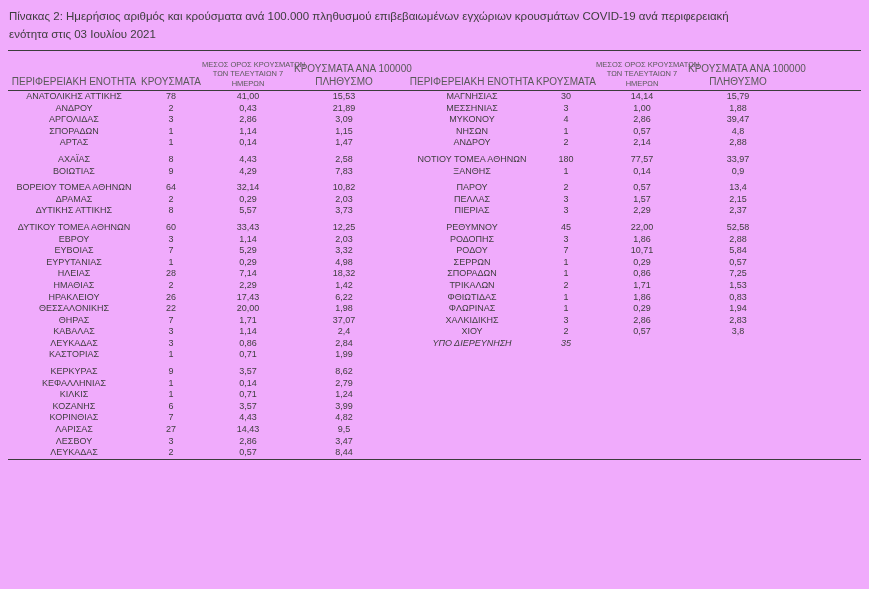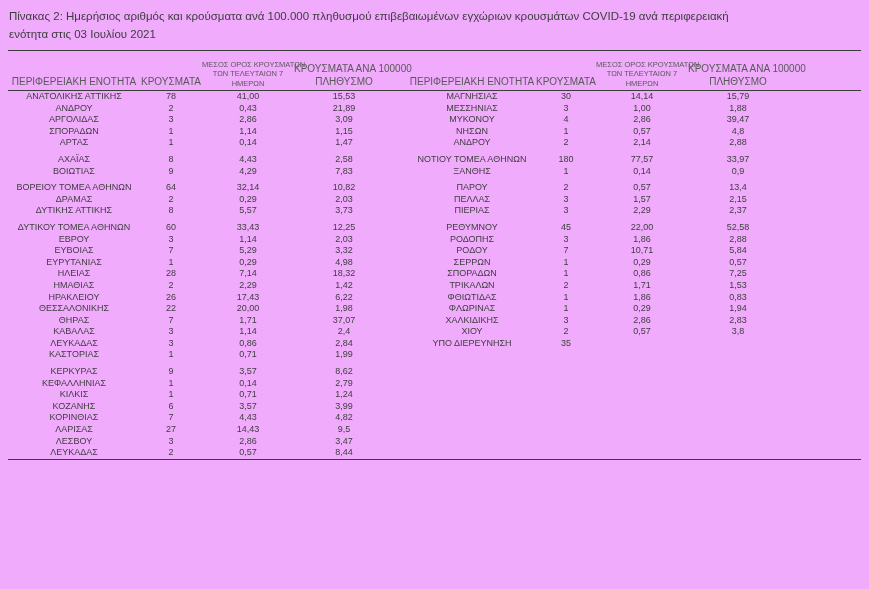--- a/index.html
+++ b/index.html
@@ -21,21 +21,21 @@
     font-weight:normal;color:#595959;font-size:10px;line-height:1.25;
     vertical-align:bottom;text-align:center;padding:3px 0 2px;height:40px;
     box-sizing:border-box;white-space:nowrap;
   }
   th.small{font-size:7.5px;}
   td{
     font-size:9px;color:#3e3e3e;text-align:center;padding:0;
     height:11.6px;line-height:11.6px;white-space:nowrap;overflow:visible;
   }
   tr.sep td{height:5px;line-height:5px;font-size:1px;}
-  td.it{}
+  td.it{font-style:italic;}
 </style>
 </head>
 <body>
 
 <div class="page">
   <div class="title">
     <span>Πίνακας 2:  Ημερήσιος αριθμός και κρούσματα ανά 100.000 πληθυσμού επιβεβαιωμένων εγχώριων κρουσμάτων COVID-19 ανά περιφερειακή</span><br>
     <span>ενότητα στις 03 Ιουλίου 2021</span>
   </div>
 

